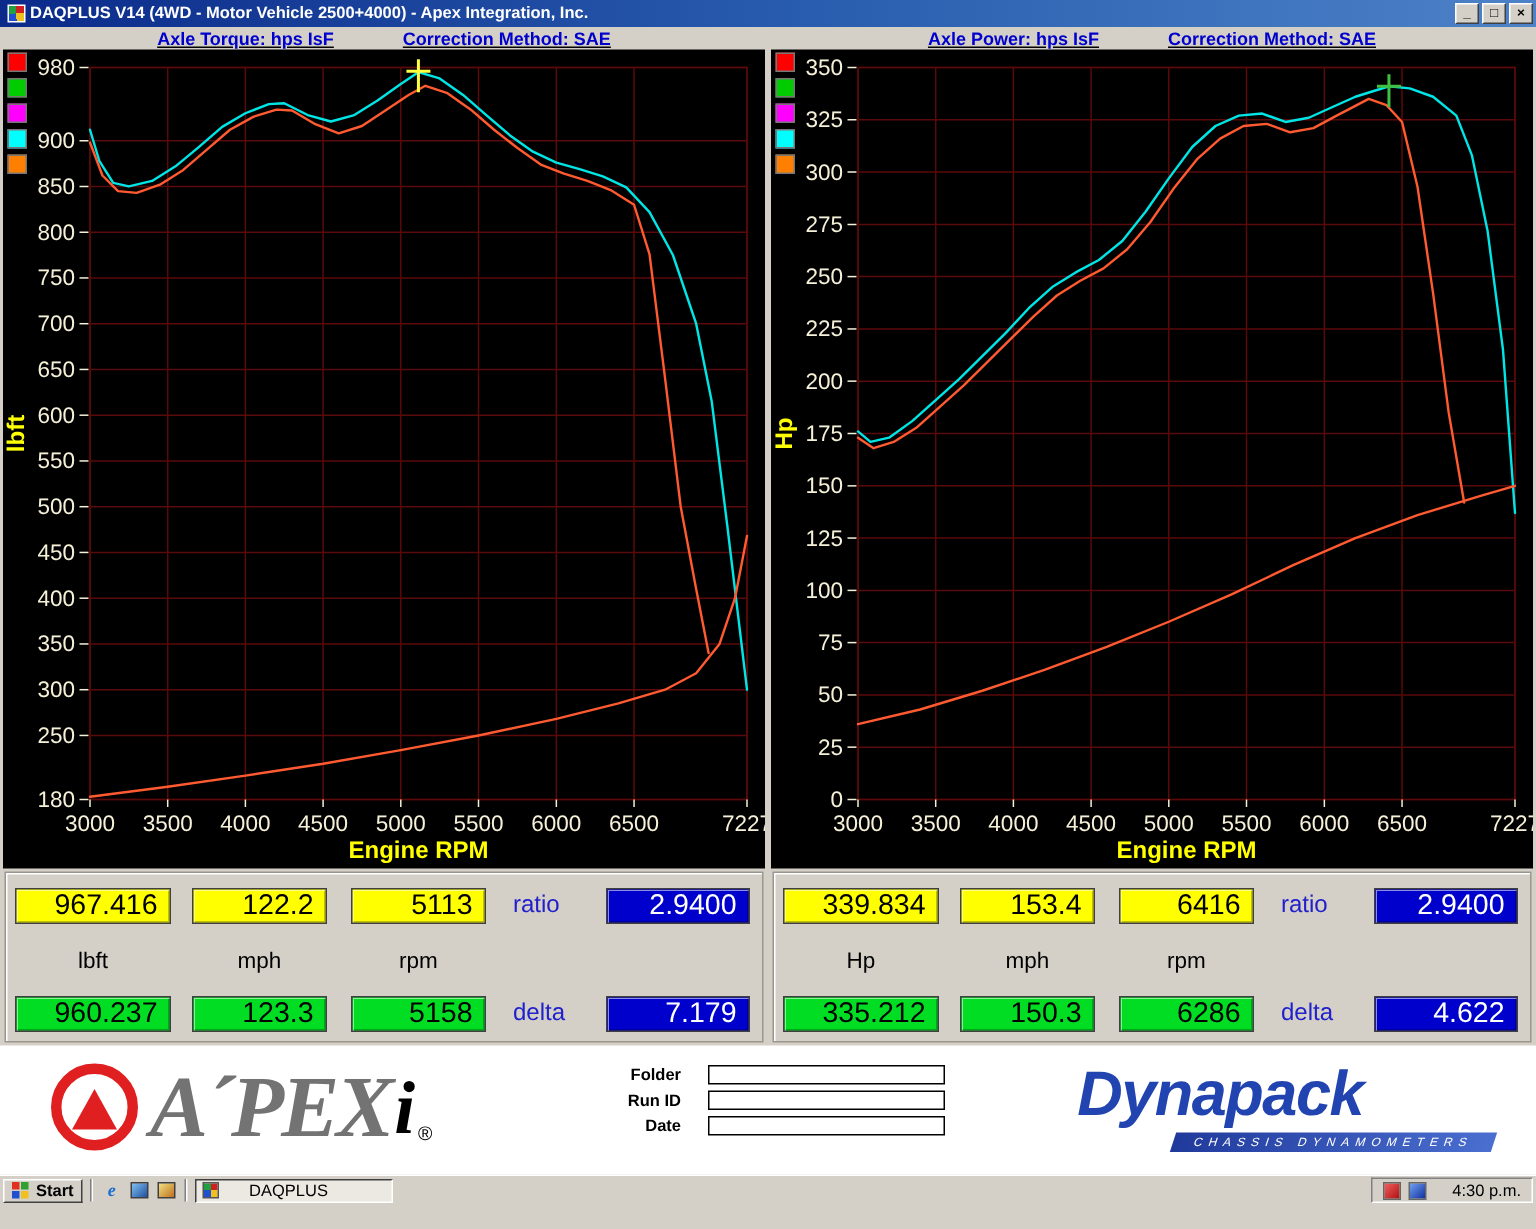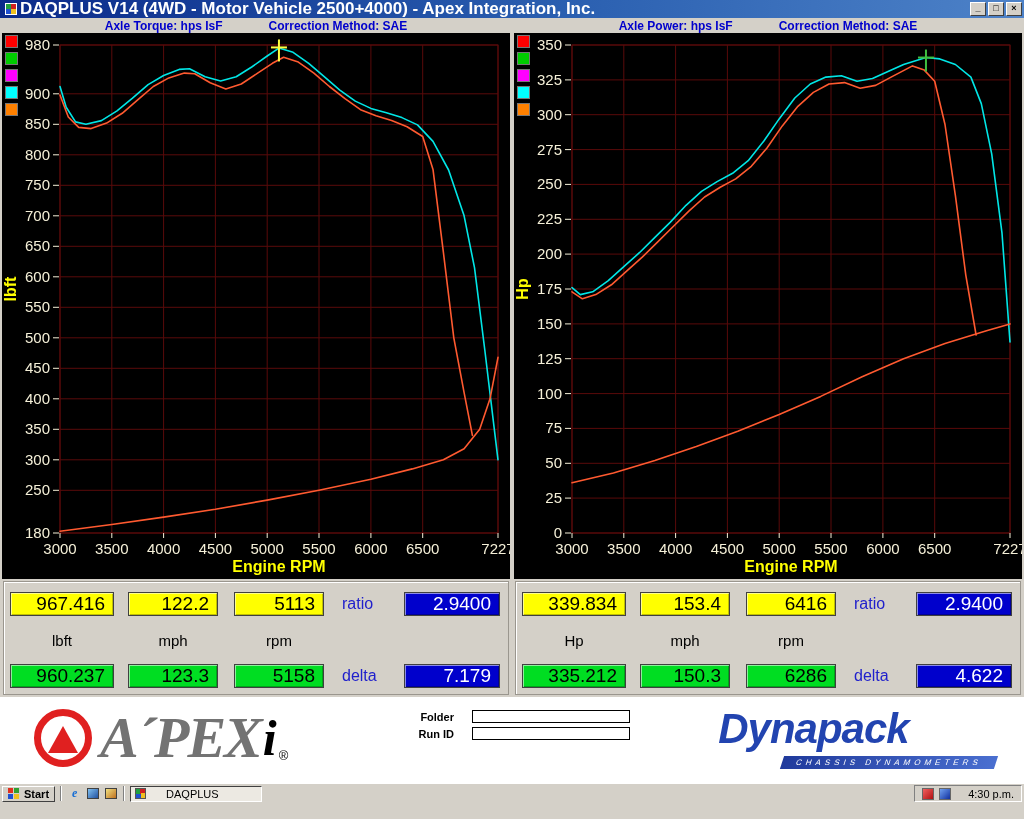--- a/index.html
+++ b/index.html
@@ -14,33 +14,33 @@
 
   
   .titlebar {
     height:18px; flex:0 0 18px;
     background:linear-gradient(to right,#0b2a8a,#2a5fb0 55%,#4d82c8);
     display:flex; align-items:center; padding:0 2px; color:#fff;
   }
   .app-icon { width:12px; height:12px; margin:0 3px;
     background:conic-gradient(#d02020 0 25%, #f0c020 25% 50%, #2050d0 50% 75%, #20a040 75% 100%);
     border:1px solid #fff; }
-  .title-text { flex:1; font-size:17px; font-weight:bold; white-space:nowrap; overflow:hidden; }
+  .title-text { flex:1; font-size:11px; font-weight:bold; white-space:nowrap; overflow:hidden; }
   .win-btn {
     width:16px; height:14px; margin-left:2px; background:#d4d0c8; color:#000;
     border:1px solid; border-color:#ffffff #404040 #404040 #ffffff;
     font-size:9px; line-height:11px; text-align:center; font-weight:bold;
   }
 
   
   .menubar { height:16px; flex:0 0 16px; display:flex; align-items:center; gap:16px; padding:0 7px; font-size:11px; color:#000; }
   .menu-item { cursor:default; }
 
   
-  .charts-row { height:561px; flex:0 0 561px; display:flex; }
+  .charts-row { height:561px; flex:0 0 561px; display:flex;text-decoration:underline; }
   .chart-panel { width:512px; padding:0 2px; }
   .chart-header { height:15px; display:flex; justify-content:center; gap:46px; align-items:center;
     font-size:12px; font-weight:bold; color:#0000cc; }
   .chart-black { position:relative; width:508px; height:546px; background:#000; }
   .legend { position:absolute; top:2px; left:3px; display:flex; flex-direction:column; gap:4px; z-index:2; }
   .legend-sq { width:13px; height:13px; border:1px solid #777; }
   svg.chart-canvas { position:absolute; left:0; top:0; }
   svg text { font-family:"Liberation Sans", sans-serif; }
 
   
@@ -368,20 +368,24 @@
 
     <div class="run-form">
       <div class="form-row">
         <span class="form-label">Folder</span>
         <input class="form-input" value="" style="">
       </div>
       <div class="form-row">
         <span class="form-label">Run ID</span>
         <input class="form-input" value="" style="">
       </div>
+      <div class="form-row">
+        <span class="form-label">Date</span>
+        <input class="form-input" value="" style="">
+      </div>
     </div>
 
     <div class="dynapack">
       <div class="dynapack-word">Dynapack</div>
       <div class="dynapack-bar">CHASSIS DYNAMOMETERS</div>
     </div>
   </div>
 
   <div class="taskbar">
     <div class="start-btn">

